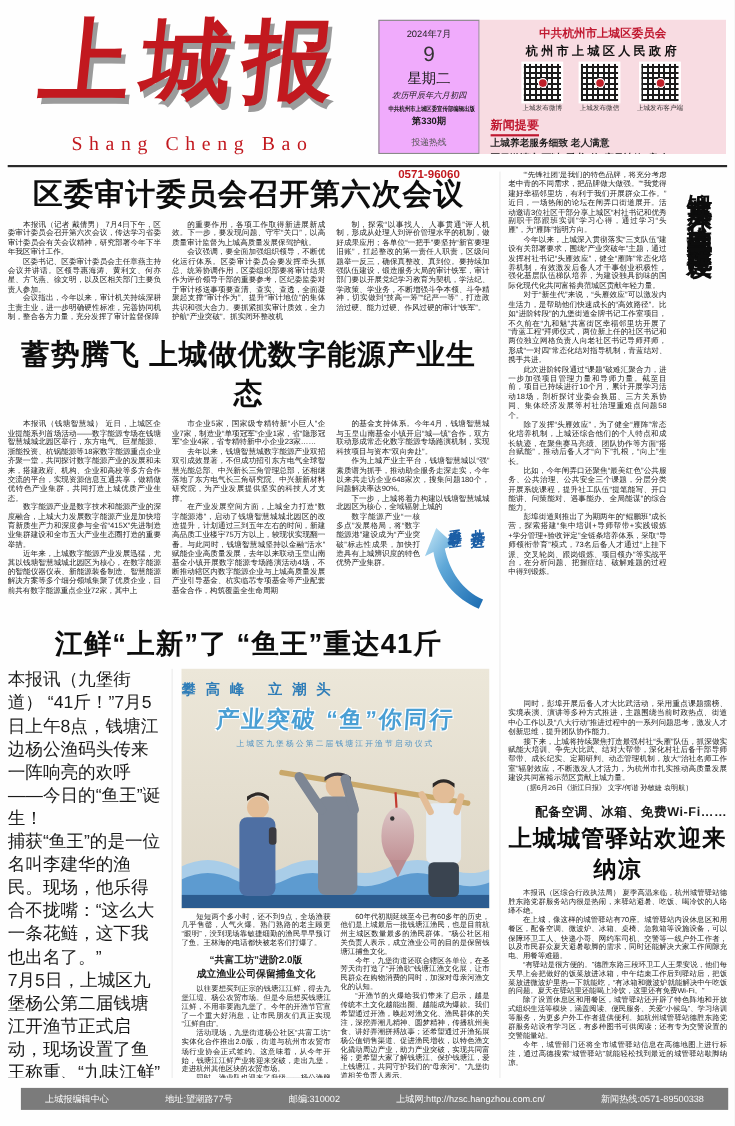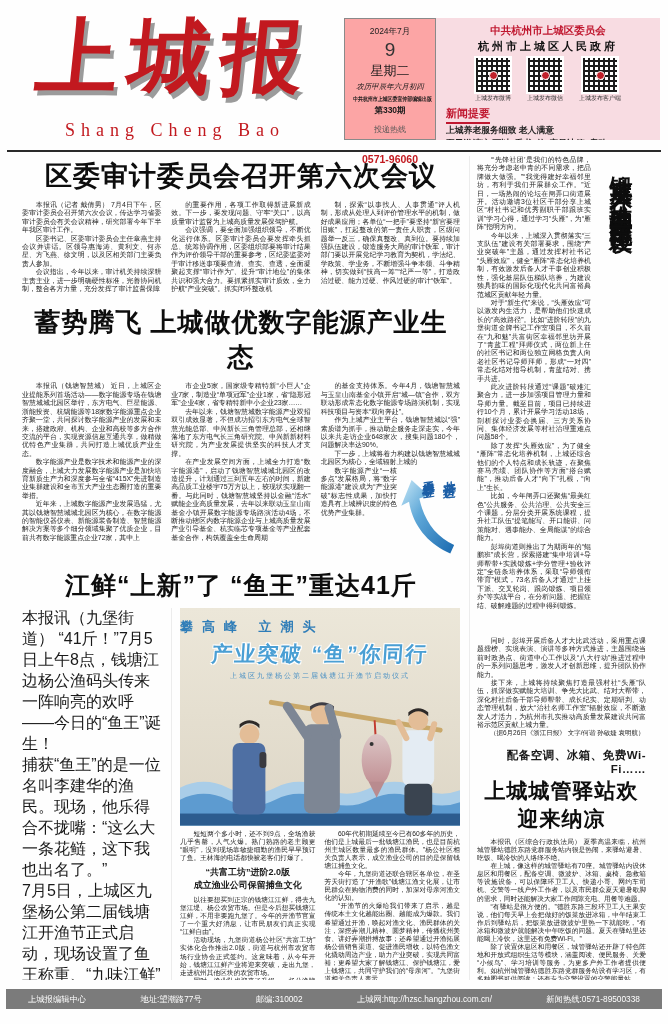--- a/index.html
+++ b/index.html
@@ -16,21 +16,21 @@
     font-size:82px; font-weight:900; color:#c2191f; letter-spacing:10px;
     line-height:1.05; transform:skewX(-6deg); white-space:nowrap;
     text-shadow:4px 5px 0 rgba(130,130,130,.8);
   }
   .mh-pinyin {
     font-family:"Liberation Serif","DejaVu Serif",serif; font-weight:normal;
     color:#c2191f; font-size:18px; letter-spacing:6px; margin-top:20px;
   }
   .date-box {
     width:92px; height:122px; border:1px solid #8a8a8a; margin-left:8px; margin-top:4px;
-    text-align:center; padding-top:7px; background:#fca5a5; flex-shrink:0;
+    text-align:center; padding-top:7px; background:#f0abfc; flex-shrink:0;
   }
   .db-ym { font-size:8.5px; color:#222; }
   .db-day { font-size:19px; color:#333; margin:1px 0; }
   .db-week { font-size:13px; font-weight:normal; }
   .db-lunar { font-family:"Liberation Serif",serif; font-style:italic; font-size:7.5px; margin-top:2px; }
   .db-pub { font-size:6px; font-weight:bold; white-space:nowrap; transform:scaleX(.82); margin-top:3px; }
   .db-issue { font-size:8.5px; font-weight:bold; margin-top:1px; }
   .db-hotline { font-size:8px; color:#555; margin-top:7px; }
   .db-phone { font-size:10.5px; font-weight:bold; color:#c2191f; margin-top:18px; }
   .org-box {
@@ -50,21 +50,21 @@
   }
   .qr-center { position:absolute; inset:0; margin:auto; width:9px; height:9px;
     background:#c0202a; border:1.5px solid #fff; border-radius:50%; }
   .qr-label { font-size:6px; color:#333; margin-top:2px; white-space:nowrap; }
   .digest-title { display:inline-block; font-size:11px; font-weight:900; color:#c01830;
     border-bottom:2px solid #c01830; padding-bottom:1px; margin-top:3px; }
   .digest-lines { border-bottom:1px solid #b0303a; padding-bottom:2px; }
   .digest-lines p { font-size:8.8px; font-weight:bold; color:#222; line-height:1.45; text-indent:0!important; }
   .masthead-rule { border-top:2px solid #2a2a2a; margin:0 7px; }
   
-  .main { display:flex; gap:9px; padding:4px 22px 0; height:828px; overflow:hidden; }
+  .main { display:flex; gap:9px; padding:4px 7px 0; height:828px; overflow:hidden; }
   .left-region { width:438px; flex-shrink:0; overflow:hidden; }
   .right-region { flex:1; overflow:hidden; border-left:1px solid #ececec; padding-left:7px; }
   .headline { font-weight:900; color:#0d0d0d; text-align:center; letter-spacing:1px; }
   .h1a { font-size:27px; margin:2px 0 7px; }
   .h2a { font-size:26px; margin:12px 0 7px; }
   .h3a { font-size:25px; margin:10px 0 6px; }
   .cols { display:flex; gap:10px; }
   .col { flex:1; }
   .col p, .tx p { font-size:6.9px; line-height:8.4px; text-align:justify; text-indent:2em; color:#1c1c1c; }
   
@@ -100,21 +100,21 @@
   .vert-head { writing-mode:vertical-rl; text-orientation:upright; font-weight:900;
     font-size:23px; line-height:1; letter-spacing:2.5px; color:#0d0d0d; }
   .art4-below { margin-top:3px; }
   .attribution { font-size:6.5px!important; color:#222; text-indent:2em; }
   
   .kicker { text-align:right; font-size:11.5px; font-weight:900; margin-top:10px; letter-spacing:.5px; }
   .h5a { font-size:21px; margin:2px 0 5px; letter-spacing:1px; }
   .art5 .tx p { font-size:6.7px; line-height:8.1px; }
   
   .footer {
-    position:absolute; left:6px; right:6px; bottom:15px; height:20px;
+    position:absolute; left:19px; right:6px; bottom:15px; height:20px;
     background:#7b7b7b; color:#fff; display:flex; align-items:center;
     justify-content:space-between; padding:0 22px;
   }
   .footer span { font-size:8.3px; white-space:nowrap; }
 </style>
 </head>
 <body>
 
 <div class="page">
 

